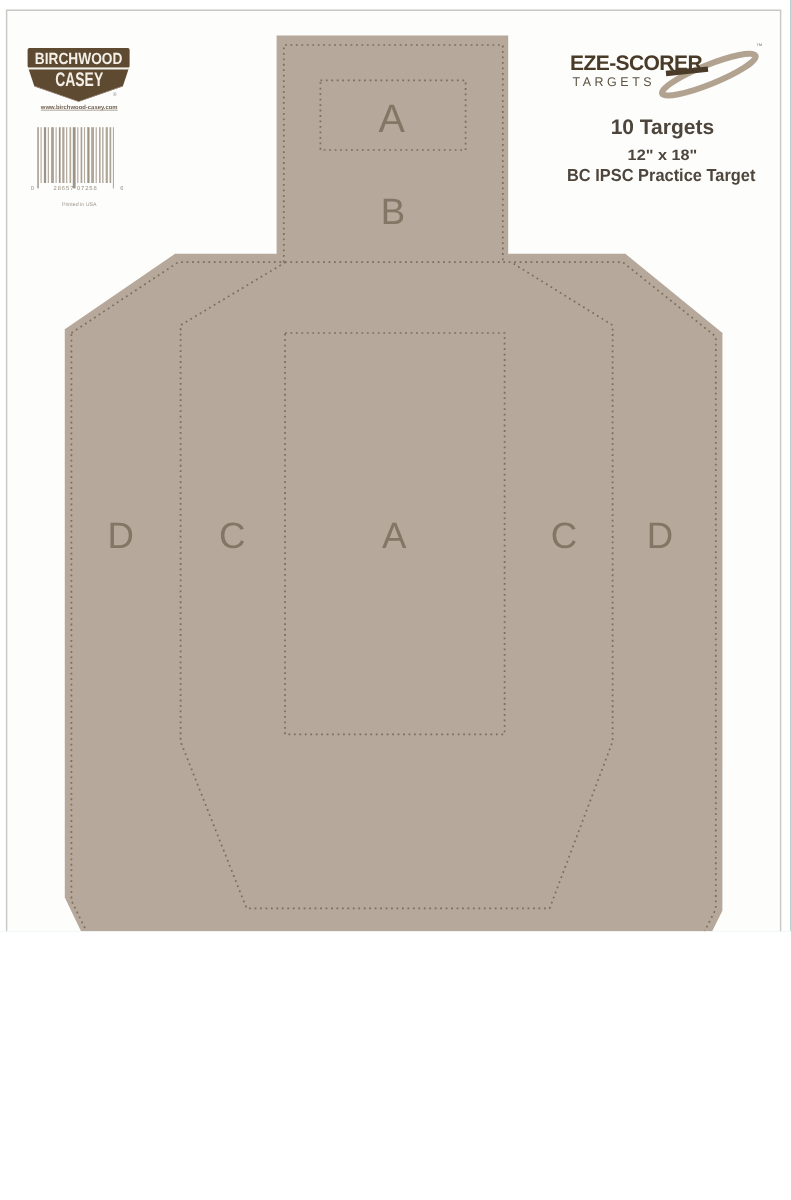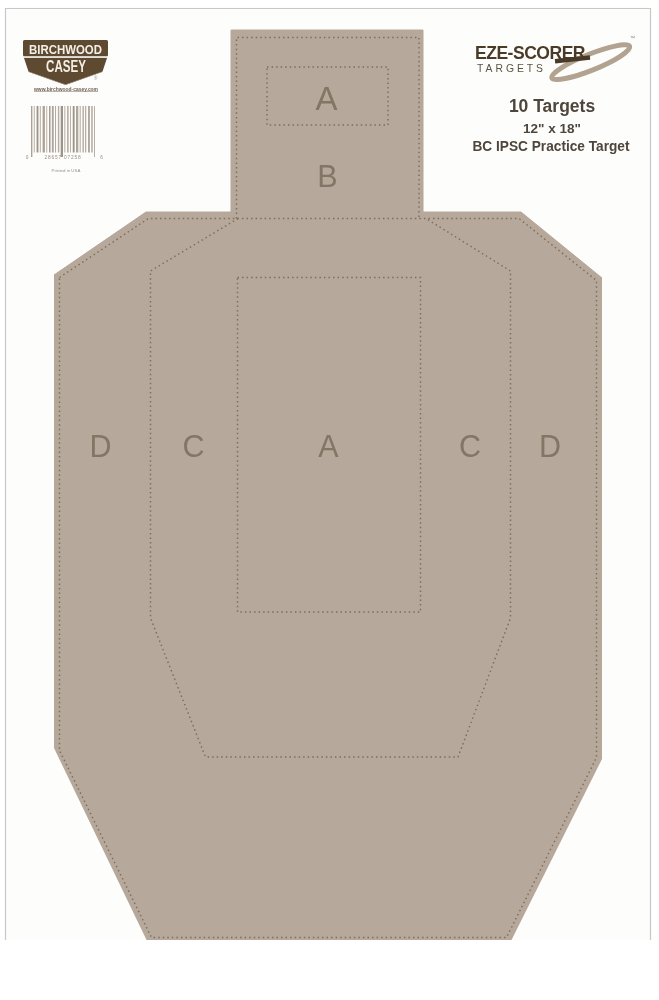--- a/index.html
+++ b/index.html
@@ -1,16 +1,16 @@
 <!DOCTYPE html>
 <html><head>
 <meta charset="utf-8">
 <style>
   html,body{margin:0;padding:0;background:#ffffff;}
-  #stage{position:relative;width:659px;height:940px;background:#0f766e;overflow:hidden;}
+  #stage{position:relative;width:659px;height:776px;background:#0f766e;overflow:hidden;}
   svg{position:absolute;left:0;top:0;}
   text{font-family:"Liberation Sans", sans-serif;}
 </style>
 </head>
 <body>
 <div id="stage">
 <svg width="659" height="1000" viewBox="0 0 659 1000">
   <defs>
     <filter id="blur1" x="-20%" y="-20%" width="140%" height="140%">
           <feGaussianBlur stdDeviation="2.2"></feGaussianBlur>

